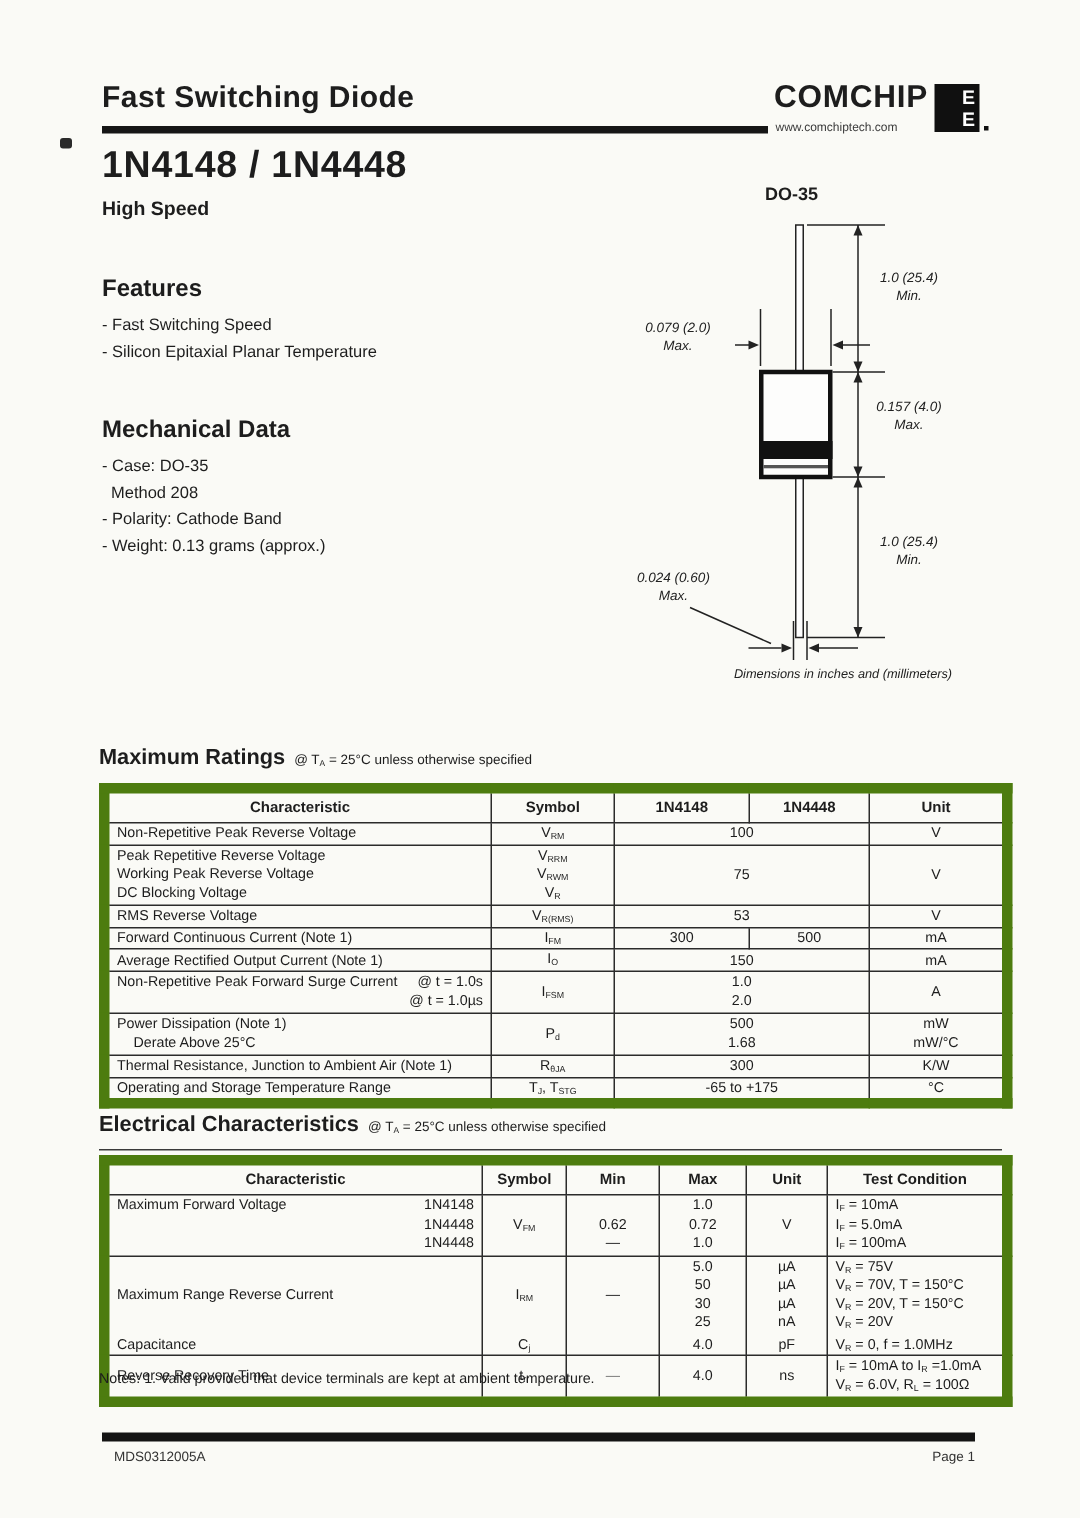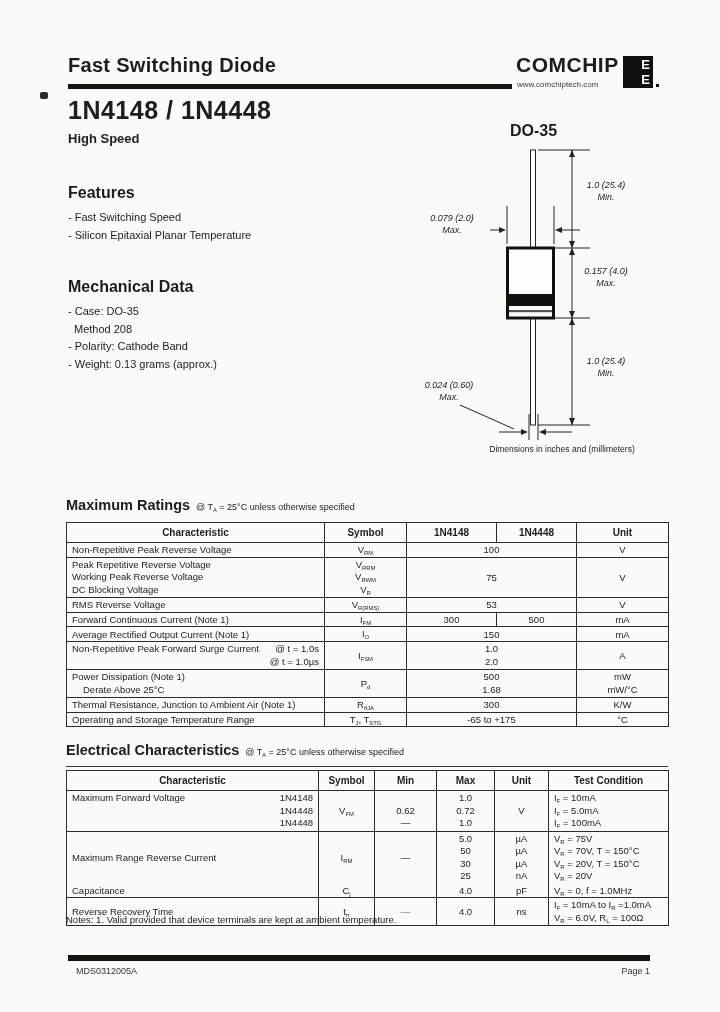--- a/index.html
+++ b/index.html
@@ -23,36 +23,36 @@
   #part-number{left:68px;top:96px;font-size:25px;font-weight:bold;letter-spacing:.5px;}
   #speed{left:68px;top:131px;font-size:13px;font-weight:bold;}
   
   .sec h2{margin:0 0 7px 0;font-size:16px;}
   .sec .li{font-size:11px;line-height:17.5px;white-space:pre;}
   .sec .indent{padding-left:6px;}
   #features{left:68px;top:184px;}
   #mechanical{left:68px;top:278px;}
   
   #diagram{left:402px;top:118px;width:312px;height:348px;}
-  #do35-label{left:108px;top:4px;font-size:16px;font-weight:bold;}
+  #do35-label{left:108px;top:4px;font-size:12px;font-weight:bold;}
   .dim{font-size:9px;font-style:italic;text-align:center;line-height:11.5px;color:#222;}
   #dim-top{left:166px;top:62px;width:76px;}
   #dim-bodylen{left:166px;top:148px;width:76px;}
   #dim-bottom{left:166px;top:238px;width:76px;}
   #dim-bodydia{left:8px;top:95px;width:84px;}
   #dim-leaddia{left:4px;top:262px;width:86px;}
-  #diag-caption{left:52px;top:326px;width:216px;font-size:8.5px;text-align:center;color:#222;}
+  #diag-caption{left:52px;top:326px;width:216px;font-size:8.5px;font-style:italic;text-align:center;color:#222;}
   
   .sec-title{font-size:14.5px;font-weight:bold;}
   .sec-title .cond{font-size:9px;font-weight:normal;margin-left:6px;}
   #mr-title{left:66px;top:497px;}
   #ec-title{left:66px;top:742px;}
   #ec-rule{left:66px;top:766px;width:602px;height:1px;background:#3a3a3a;}
   
-  .dtable{border-collapse:collapse;table-layout:fixed;width:602px;font-size:9.5px;color:#1d1d1d;border:1px solid #4d7c0f;}
+  .dtable{border-collapse:collapse;table-layout:fixed;width:602px;font-size:9.5px;color:#1d1d1d;border:7px solid #4d7c0f;}
   .dtable td,.dtable th{border:1px solid #2b2b2b;padding:1px 5px;vertical-align:middle;}
   .dtable th{font-size:10px;font-weight:bold;text-align:center;height:17px;}
   .c{text-align:center;}
   .ln{height:12.5px;line-height:12.5px;}
   .split{display:flex;justify-content:space-between;align-items:flex-start;}
   .ta-r{text-align:right;}
   .indent2{padding-left:11px;}
   tr.hb td{border-bottom-style:hidden;}
   #mr-table{left:66px;top:522px;}
   #ec-table{left:66px;top:770px;}

